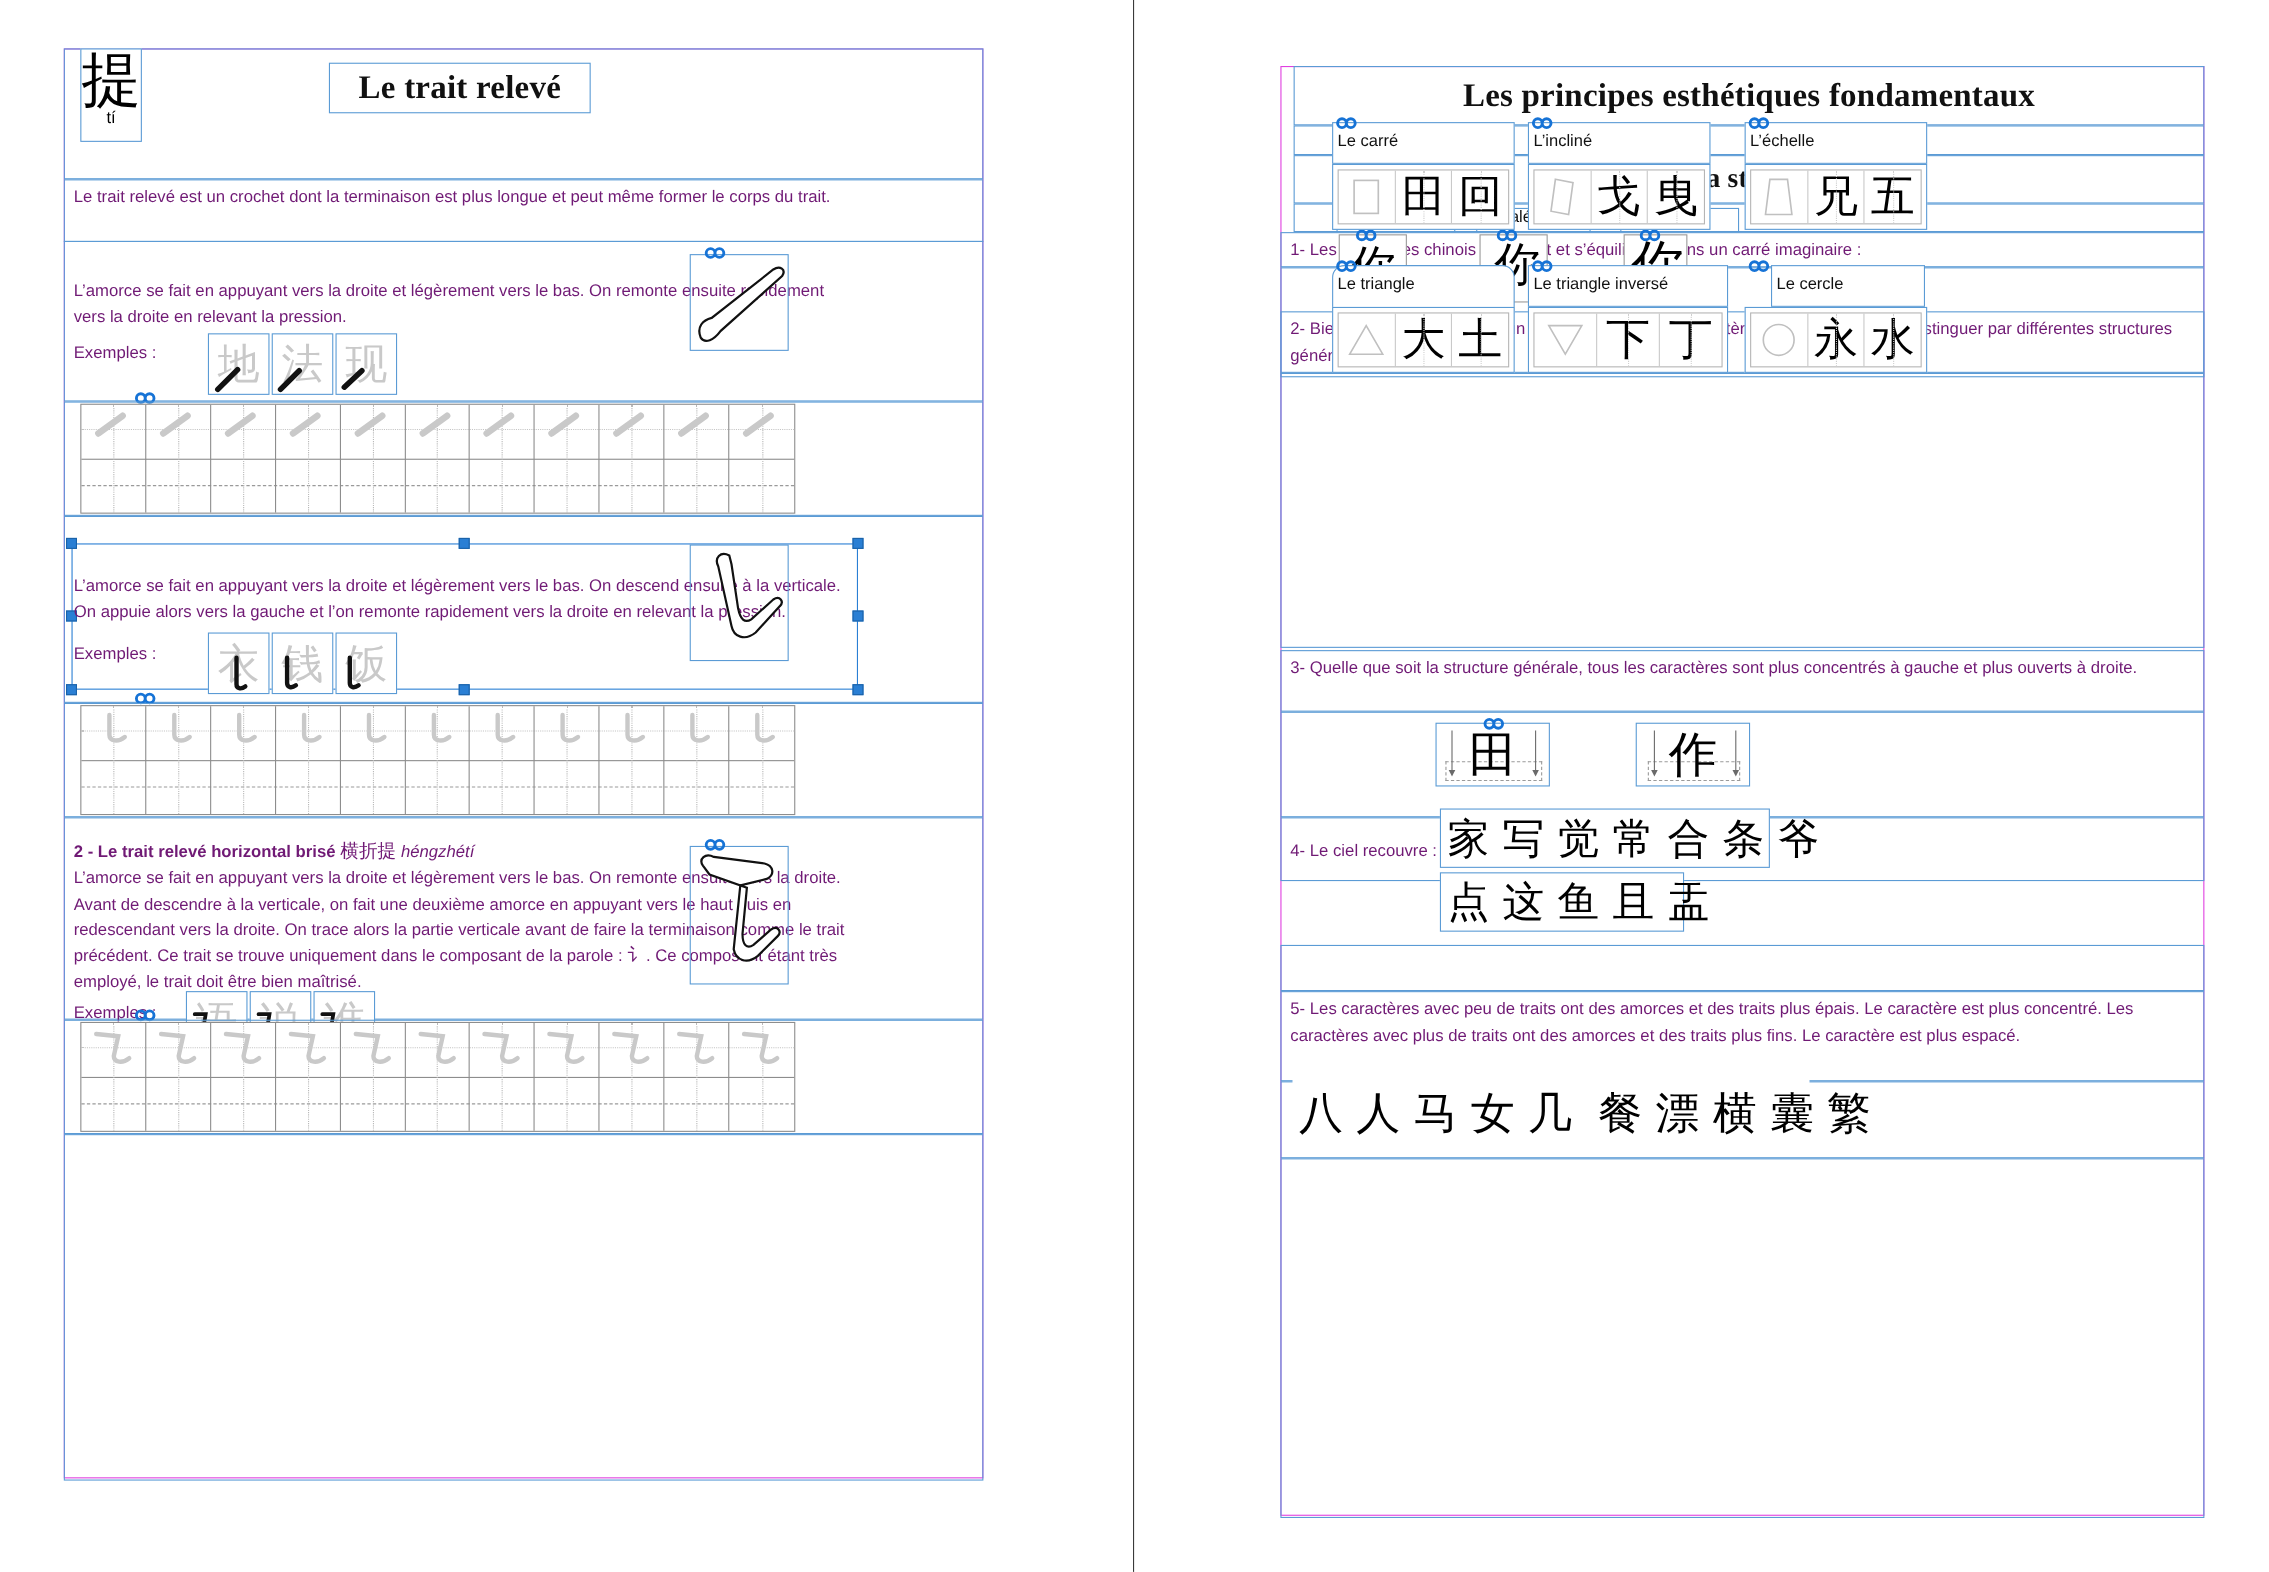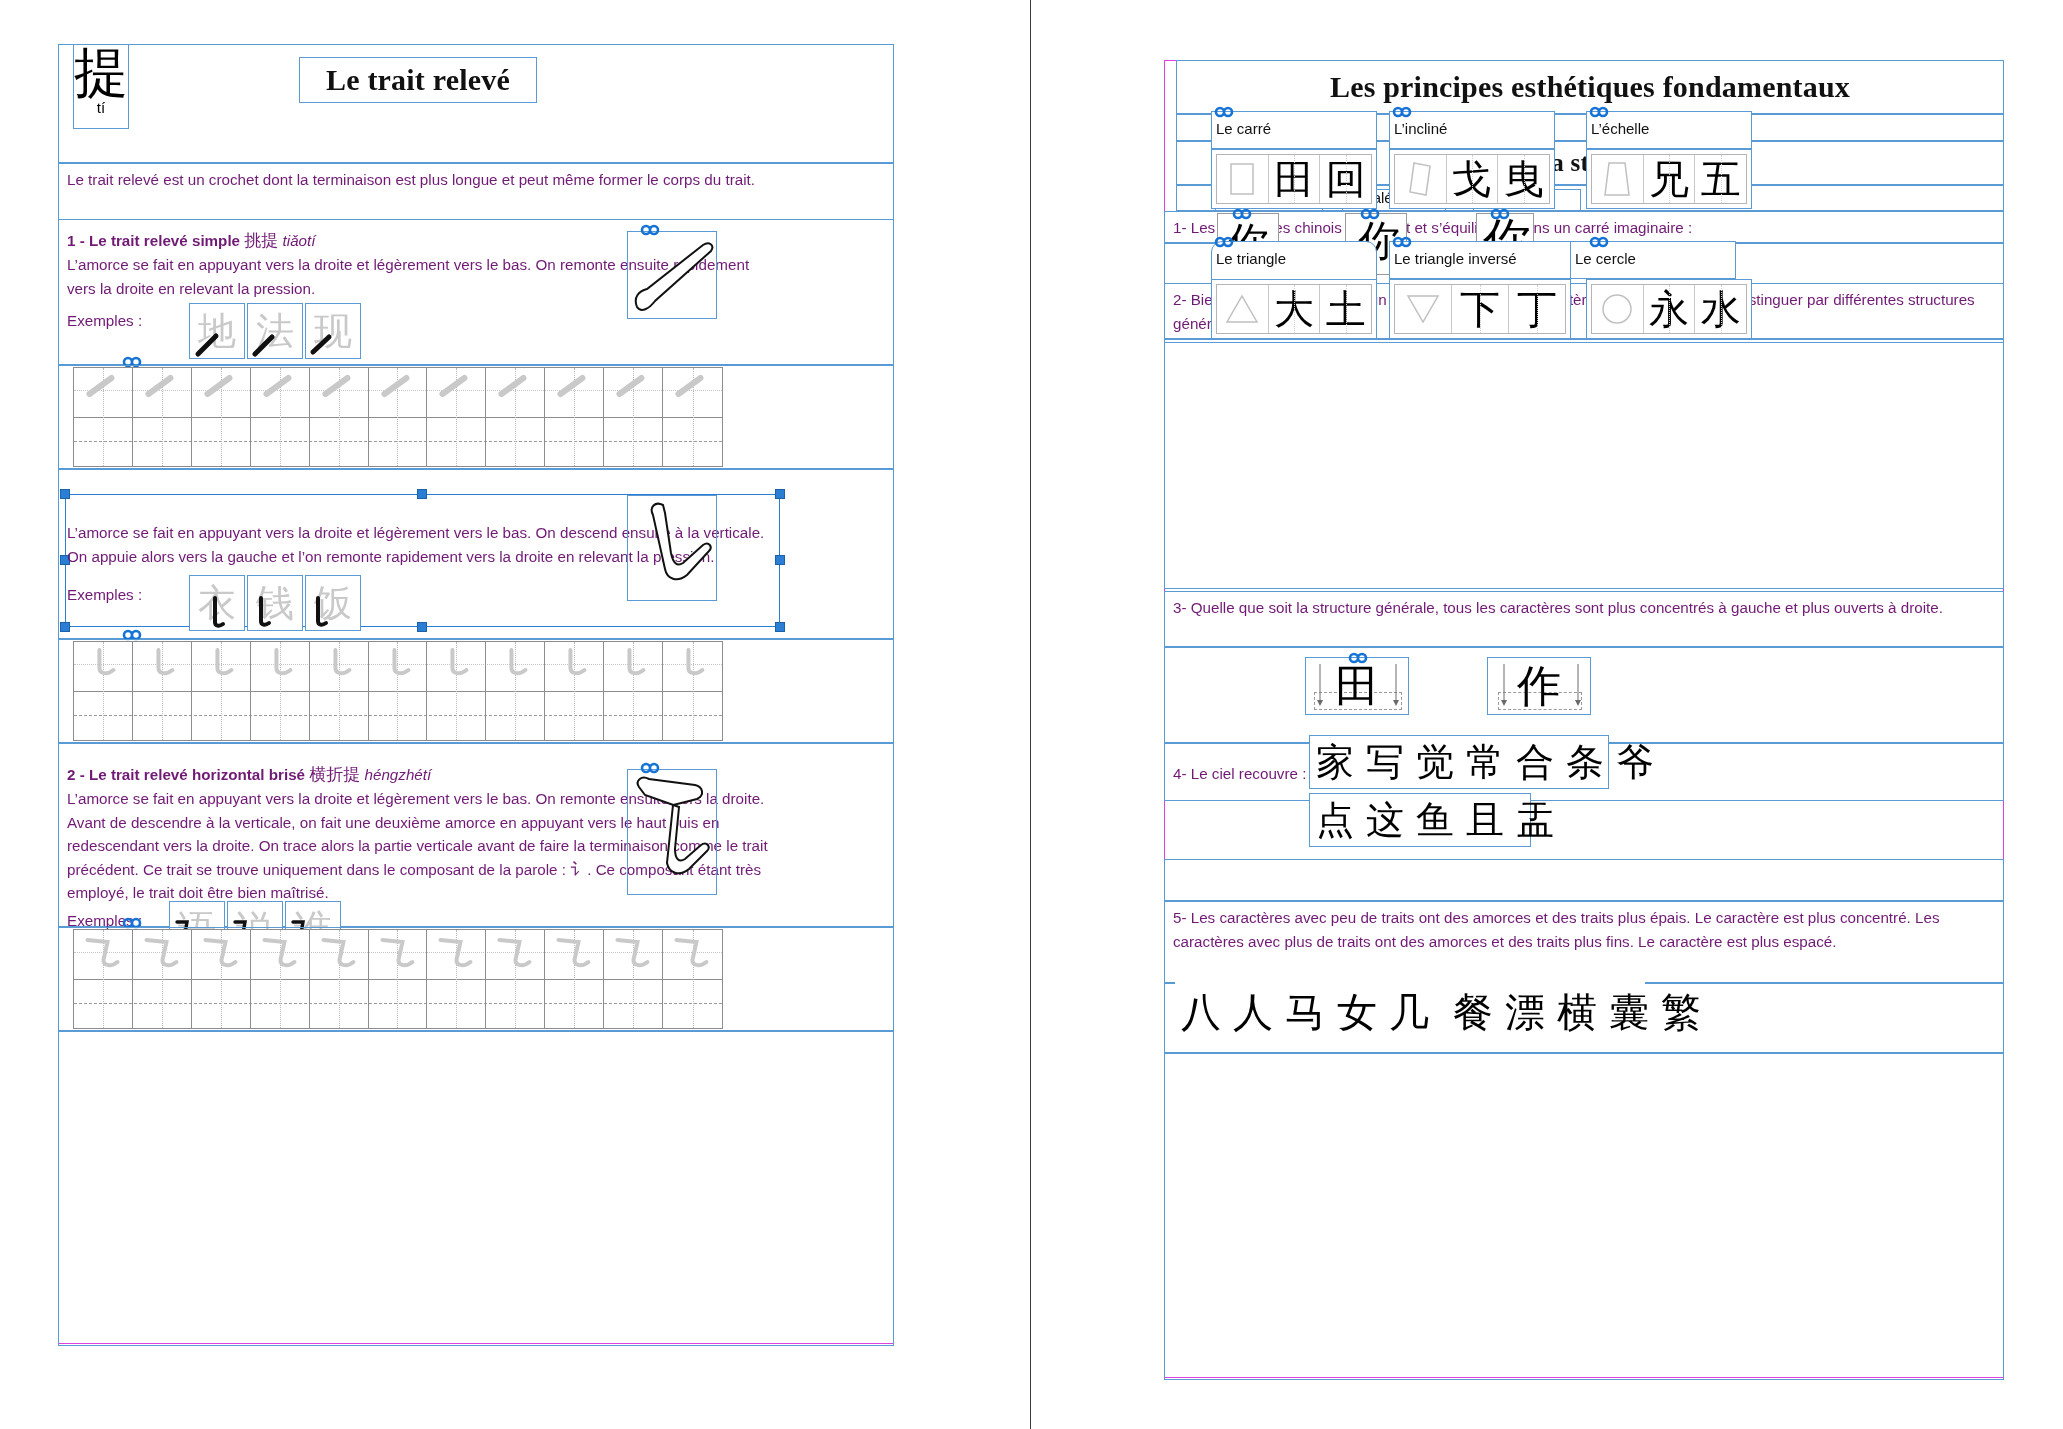--- a/index.html
+++ b/index.html
@@ -163,25 +163,20 @@
     <div class="fbox" style="left:240px; top:12px; width:238px; height:46px;">
       <div class="serif-title" style="font-size:30px; line-height:44px;">Le trait relevé</div>
     </div>
 
     <div class="fbox" style="left:-1px; top:118px; width:836px; height:57px;">
       <div class="body-txt" style="padding:4px 8px 0 8px;">Le trait relevé est un crochet dont la terminaison est plus longue et peut même former le corps du trait.</div>
     </div>
 
     <div class="fbox" style="left:-1px; top:174px; width:836px; height:146px;"></div>
 
-    <div style="position:absolute; left:8px; top:184px; width:700px;" class="body-txt">
-      <b><span>1 - </span><span>Le trait relevé simple</span></b>
-      <span class="cjk" style="font-size:17px;">挑提</span>
-      <span class="pin">tiǎotí</span>
-    </div>
 
     <div style="position:absolute; left:8px; top:208px; width:700px;" class="body-txt">L’amorce se fait en appuyant vers la droite et légèrement vers le bas. On remonte ensuite rapidement vers la droite en relevant la pression.</div>
 
     <div style="position:absolute; left:8px; top:264px;" class="body-txt">Exemples :</div>
 
     <div class="ex-cell" style="left:130px; top:258px; width:56px; height:56px;">
       <div class="ghost">地</div>
       <svg class="plain-svg" width="56" height="56" style="position:absolute;left:0;top:0;">
         <path d="M8 50 L26 32" stroke="#111" stroke-width="5" stroke-linecap="round" fill="none"></path>
       </svg>
@@ -713,21 +708,21 @@
             <div class="vdot"></div>
           <span class="hz-char">下</span>
           </div>
         <div>
             <div class="vdot"></div>
           <span class="hz-char">丁</span>
           </div>
       </div>
     </div>
 
-    <div class="shape-panel" style="left:386px; top:180px; width:166px; height:38px;">
+    <div class="shape-panel" style="left:426px; top:180px; width:140px; height:38px;">
       <div class="lbl-txt" style="left:4px; top:8px;">Le cercle</div>
     </div>
     <div class="chain" style="left:423px; top:174px;">
       <svg width="22" height="14" viewBox="0 0 22 14">
           <path d="M7 3 A4 4 0 1 0 7 11 A4 4 0 1 0 7 3 Z M15 3 A4 4 0 1 0 15 11 A4 4 0 1 0 15 3 Z" fill="none" stroke="#1673d6" stroke-width="2.6"></path>
         </svg>
     </div>
     <div class="shape-panel" style="left:402px; top:218px; width:166px; height:60px;">
       <div class="shape-inner">
         <div>

